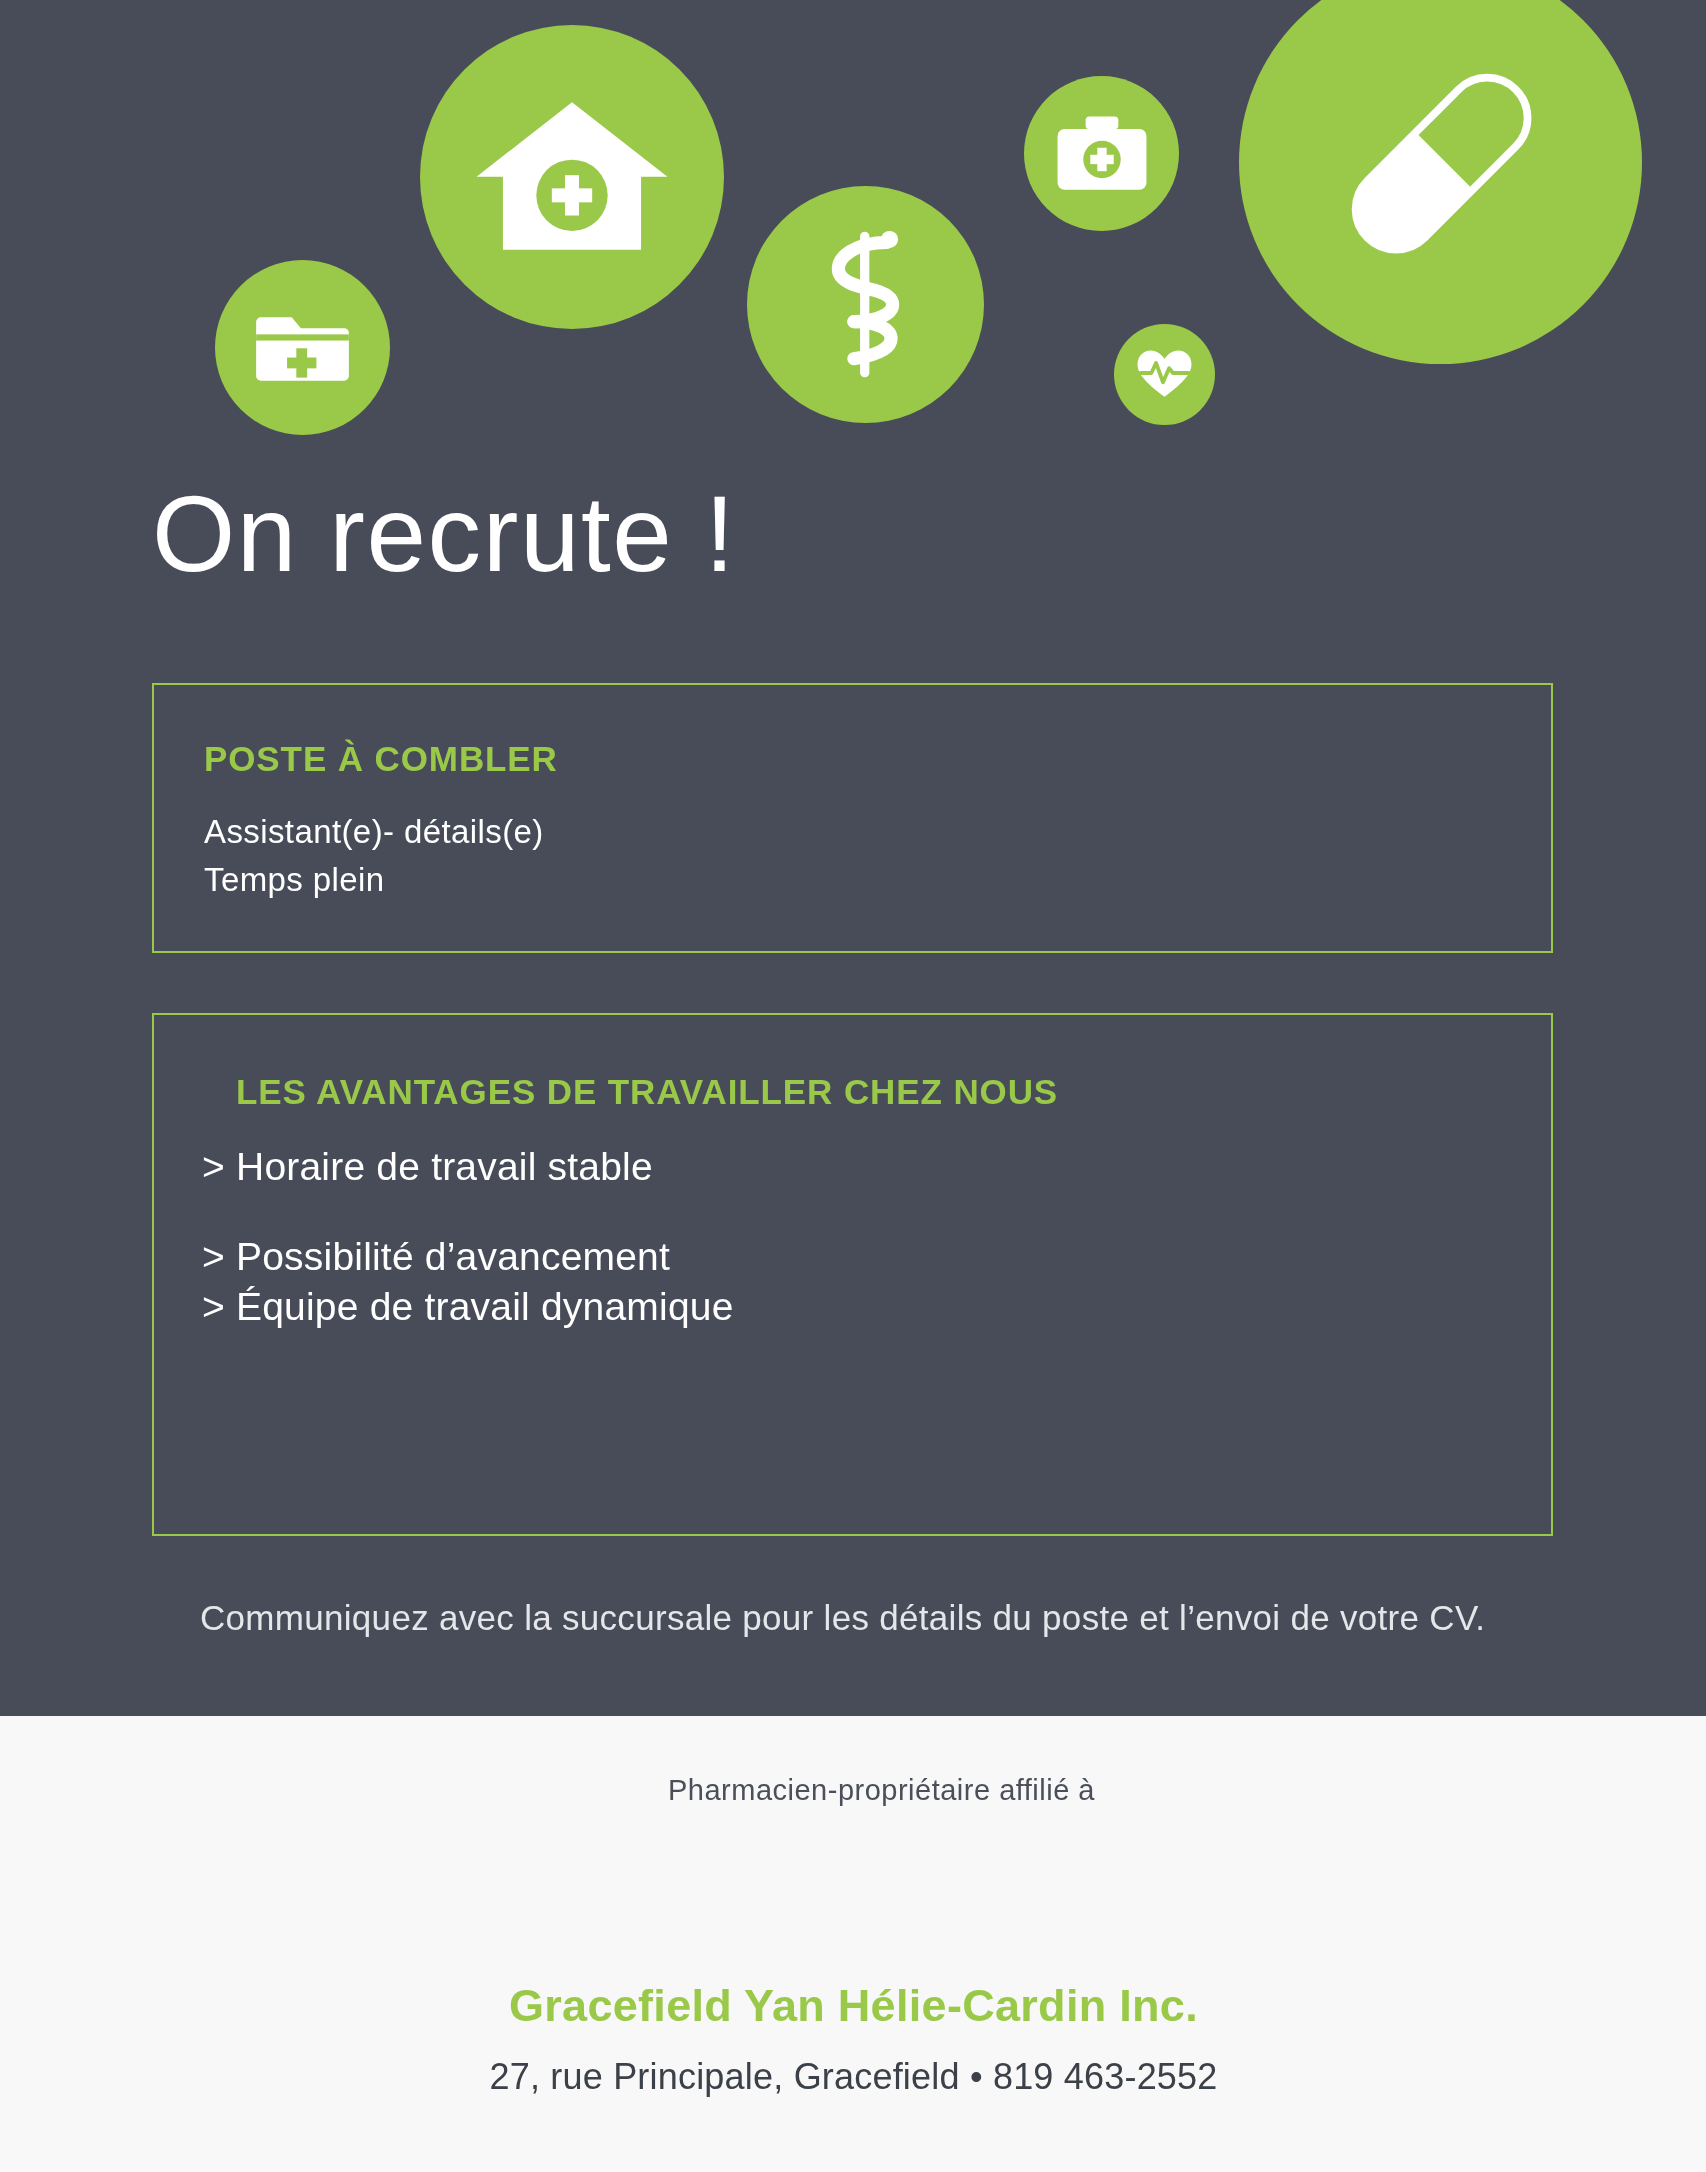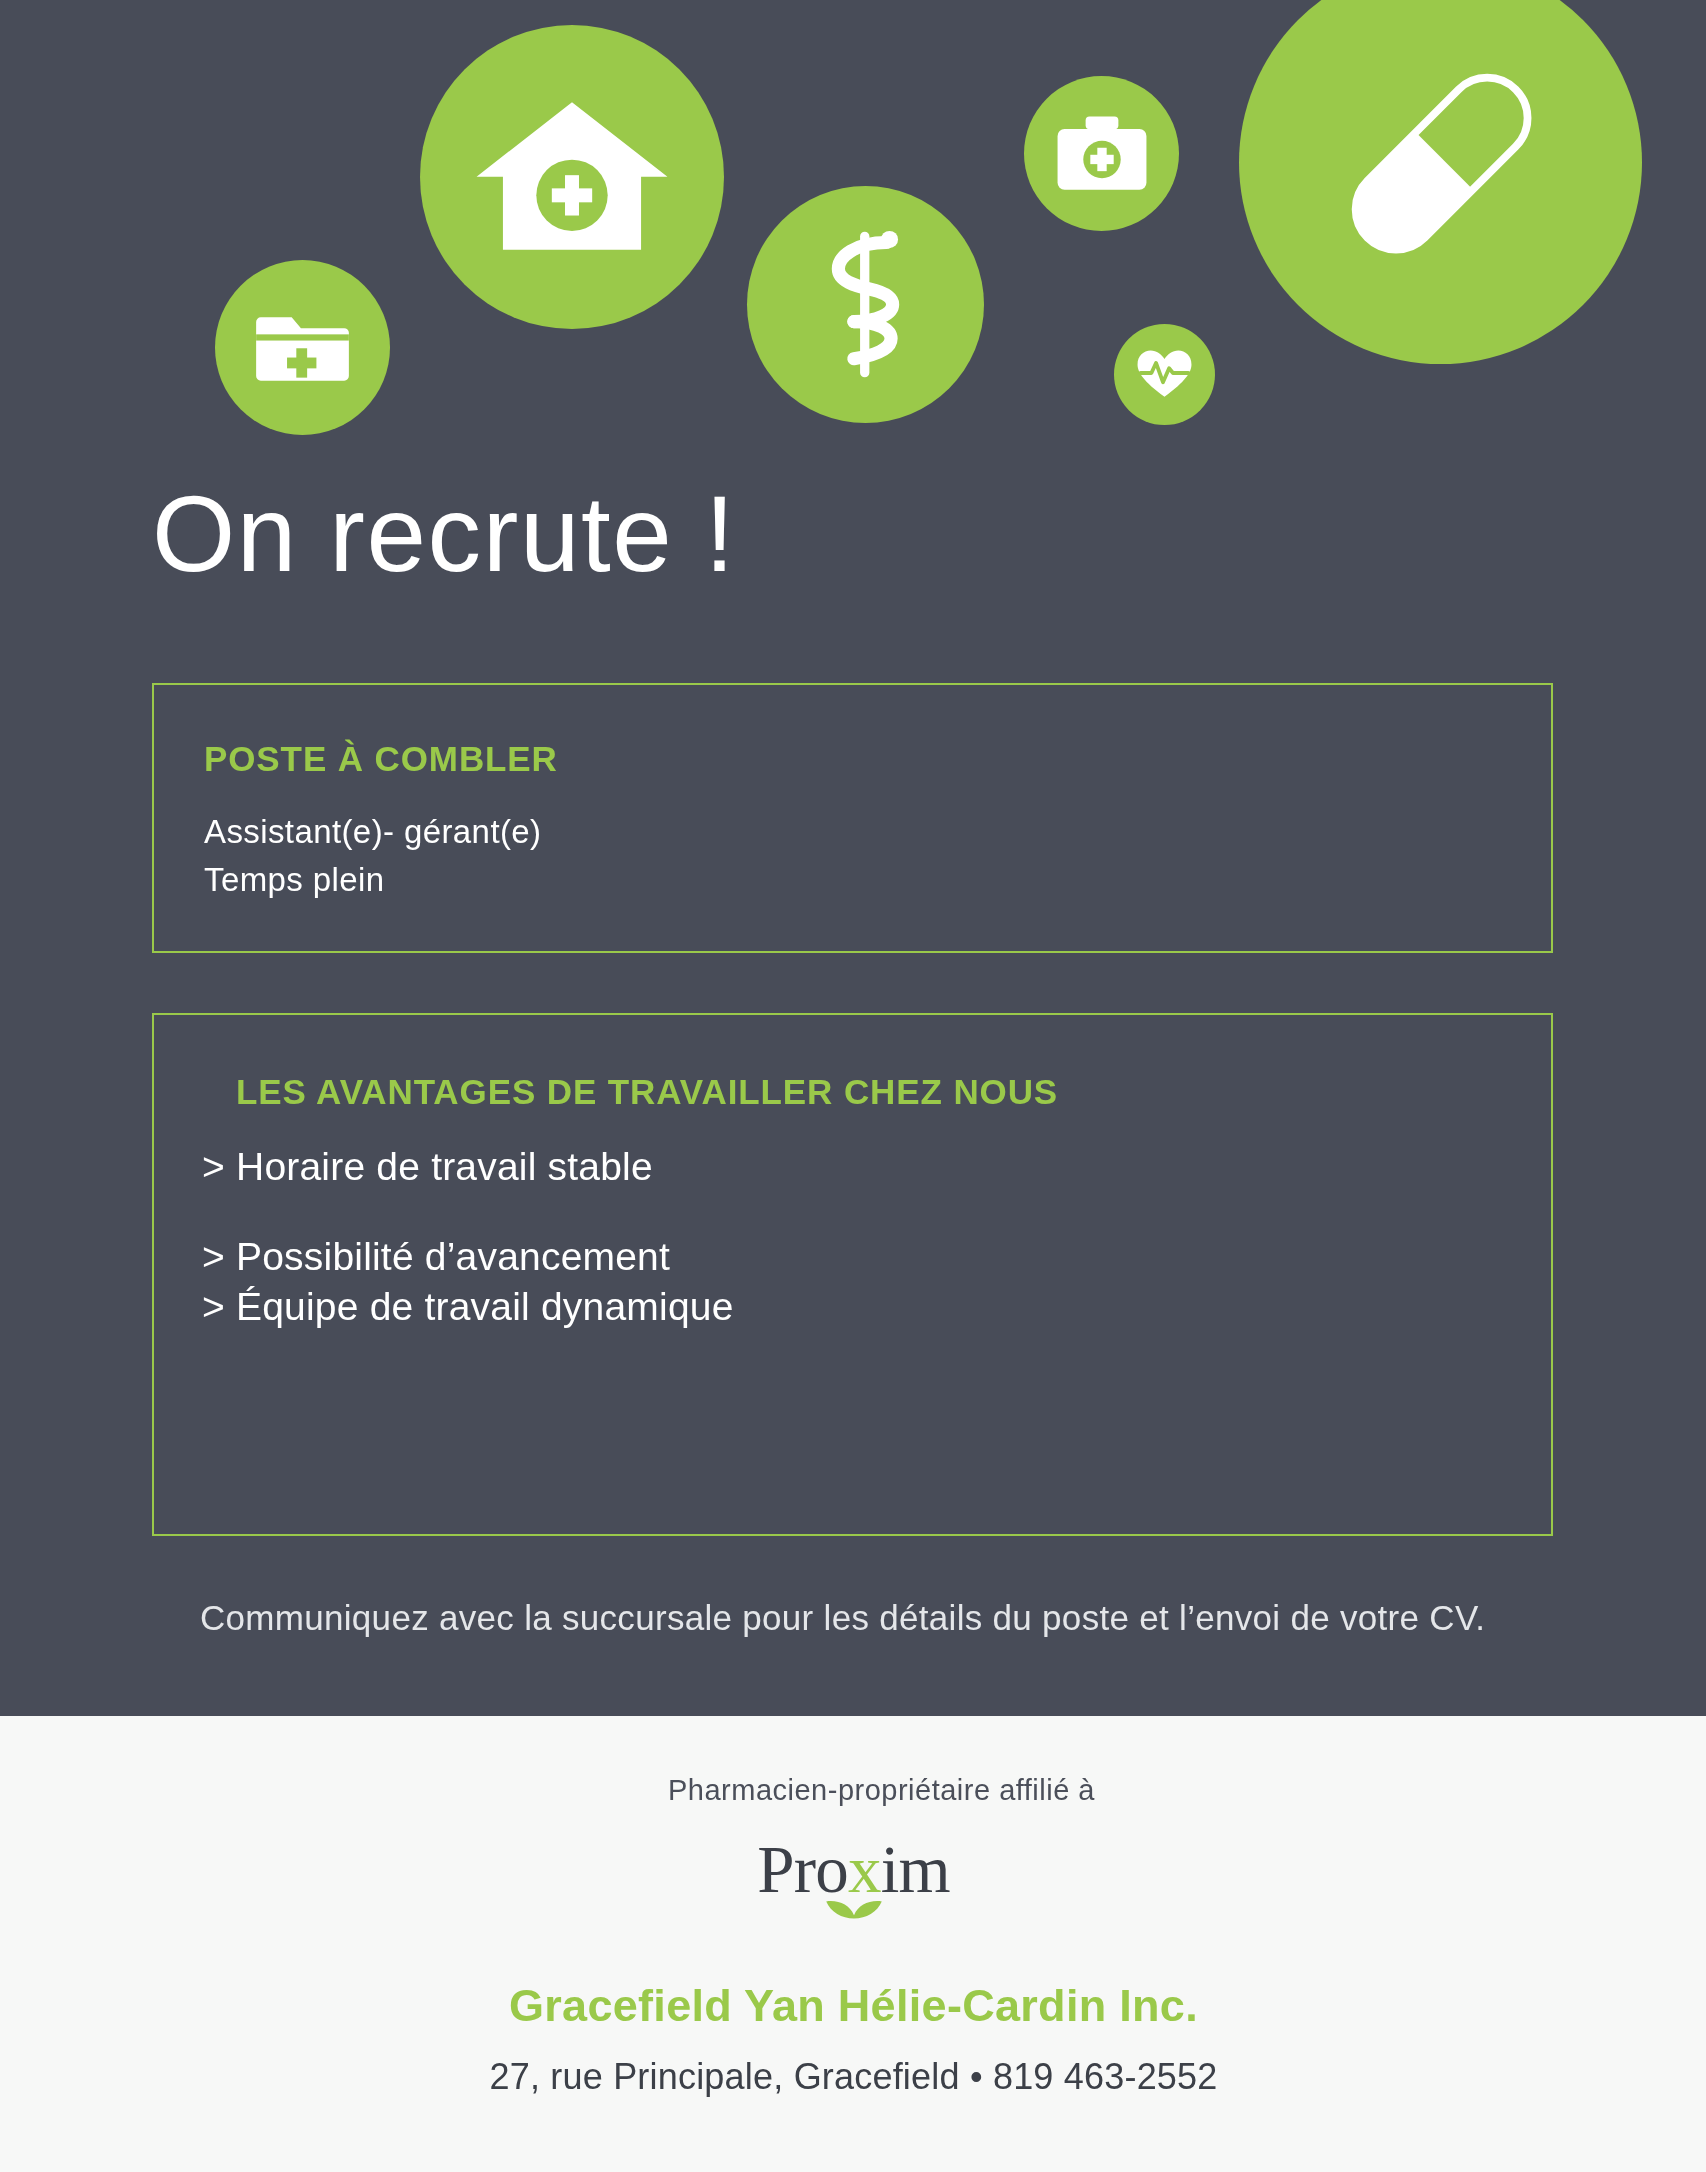--- a/index.html
+++ b/index.html
@@ -260,44 +260,36 @@
           <rect x="20" y="100" width="270" height="104" rx="52" fill="none" stroke="#ffffff" stroke-width="10"></rect>
           <rect x="150" y="100" width="10" height="104" fill="#ffffff"></rect>
         </g>
       </svg>
     </div>
 
     <div class="headline">On recrute !</div>
 
     <div class="box box-post">
       <div class="box-title">POSTE À COMBLER</div>
-      <div class="box-line post-line-1">Assistant(e)- gérant(e)</div>
+      <div class="box-line post-line-1">Assistant(e)- détails(e)</div>
       <div class="box-line post-line-2">Temps plein</div>
     </div>
 
     <div class="box box-adv">
       <div class="box-title">LES AVANTAGES DE TRAVAILLER CHEZ NOUS</div>
       <div class="adv-item adv-item-0">&gt; Horaire de travail stable</div>
       <div class="adv-item adv-item-1">&gt; Possibilité d’avancement</div>
       <div class="adv-item adv-item-2">&gt; Équipe de travail dynamique</div>
     </div>
 
     <div class="note">Communiquez avec la succursale pour les détails du poste et l’envoi de votre CV.</div>
   </div>
 
   <div class="footer">
     <div class="affiliate">Pharmacien-propriétaire affilié à</div>
 
-    <div class="proxim-logo">
-      <span class="proxim-wrap">
-        <span>Pro</span><span class="proxim-x">x</span><span>im</span>
-        <svg class="proxim-leaf" viewBox="0 0 92 40" aria-hidden="true">
-          <path d="M46 38 C30 38 16 30 10 16 C26 14 40 20 46 34 C52 20 66 14 82 16 C76 30 62 38 46 38 z" fill="#9ac94a"></path>
-        </svg>
-      </span>
-    </div>
 
     <div class="company">Gracefield Yan Hélie-Cardin Inc.</div>
     <div class="address">27, rue Principale, Gracefield • 819 463-2552</div>
   </div>
 
 </div>
 
 
 </body></html>

